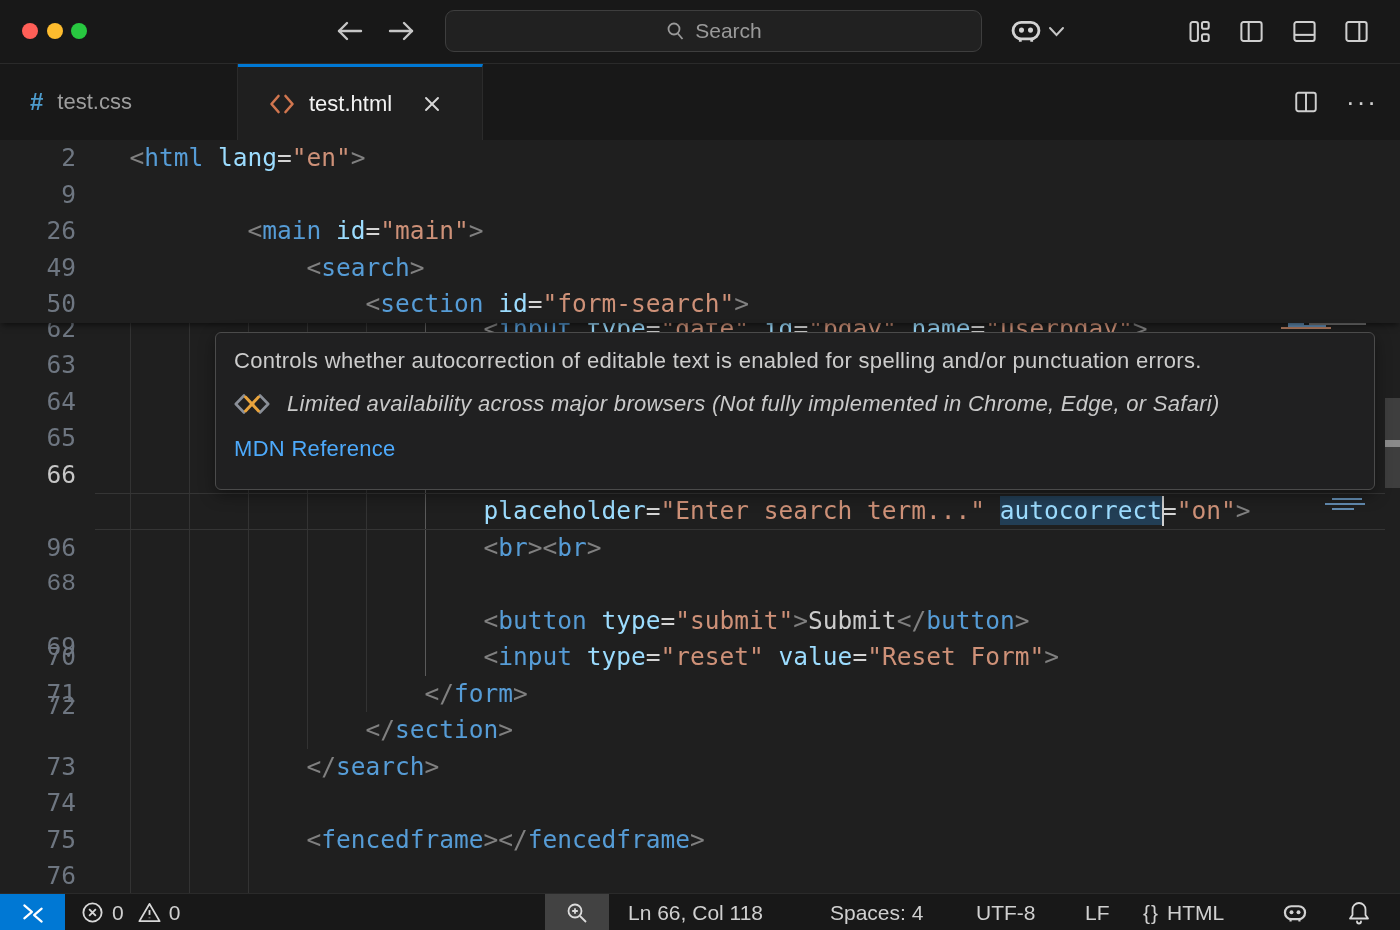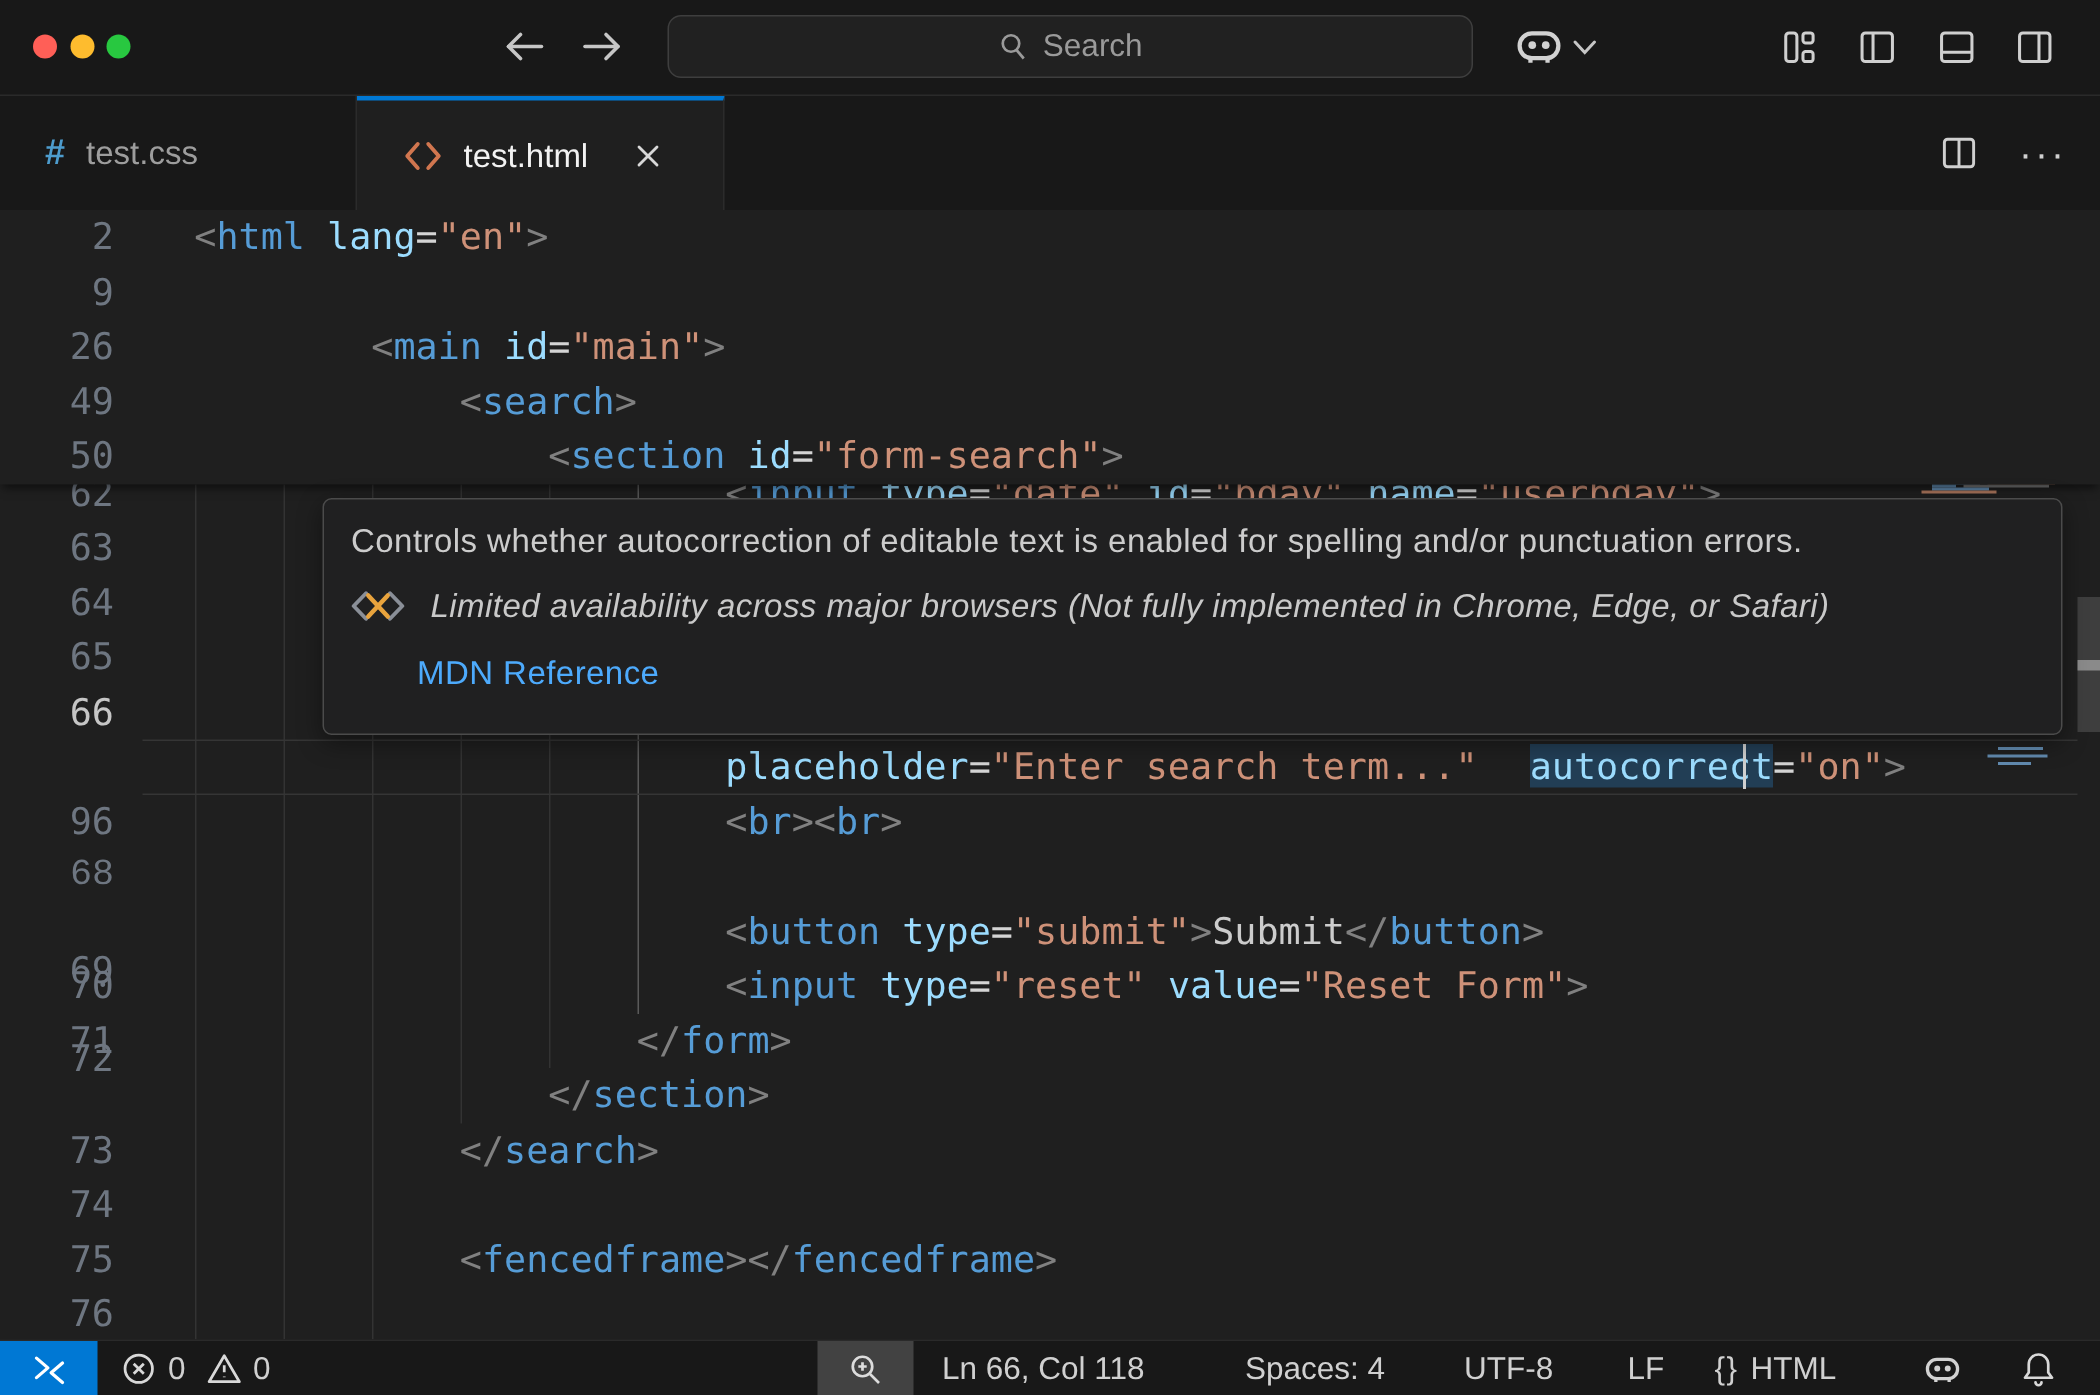--- a/index.html
+++ b/index.html
@@ -27,34 +27,34 @@
   .tabbar-actions{position:absolute;right:22px;top:0;height:76px;display:flex;align-items:center;gap:27px;color:#cfcfcf;}
   
   .editor{position:absolute;left:0;top:140px;width:1400px;height:753px;background:#1f1f1f;overflow:hidden;}
   .code-font{font-family:"DejaVu Sans Mono",monospace;font-size:24.5px;line-height:36.5px;white-space:pre;}
   .gutter-num{position:absolute;left:0;width:76px;text-align:right;color:#6e7681;
               font-family:"DejaVu Sans Mono",monospace;font-size:24.5px;line-height:36.5px;}
   .gutter-num.active{color:#c6c6c6;}
   .code-row{position:absolute;left:100px;height:36.5px;}
   .tk-p{color:#808080;}.tk-tag{color:#569cd6;}.tk-attr{color:#9cdcfe;}
   .tk-eq{color:#d4d4d4;}.tk-str{color:#ce9178;}.tk-txt{color:#cccccc;}
-  .tk-hl{color:#9cdcfe;background:rgba(38,99,150,0.45);margin-left:20px;}
+  .tk-hl{color:#9cdcfe;background:rgba(38,99,150,0.45);}
   .indent-guide{position:absolute;width:1px;background:#333333;}
   .indent-guide.active{background:#5a5a5a;}
   .current-line{position:absolute;left:95px;width:1290px;height:36.5px;border-top:1px solid #353535;border-bottom:1px solid #353535;box-sizing:border-box;}
   .cursor{position:absolute;width:2px;height:30px;background:#d0d0d0;}
   
   .sticky{position:absolute;left:0;top:0;width:1400px;height:183px;background:#1f1f1f;z-index:5;
           box-shadow:0 4px 6px -2px rgba(0,0,0,0.55);}
   
   .hover{position:absolute;left:215px;top:192px;width:1160px;height:158px;background:#202021;
          border:1px solid #4b4b4b;border-radius:6px;z-index:10;box-sizing:border-box;
          padding:15px 18px;color:#cccccc;font-size:22px;letter-spacing:0.3px;box-shadow:0 5px 16px rgba(0,0,0,0.4);}
   .hover-row2{margin-top:17px;display:flex;align-items:center;gap:17px;font-style:italic;color:#c9c9c9;}
-  .hover-link{margin-top:19px;color:#4daafc;font-style:normal;margin-left:44px;}
+  .hover-link{margin-top:19px;color:#4daafc;font-style:normal;}
   
   .minimap{position:absolute;left:1270px;top:0;width:114px;height:420px;overflow:hidden;z-index:1;}
   .mm-seg{position:absolute;height:2px;opacity:0.85;}
   .scrollbar{position:absolute;left:1385px;top:0;width:15px;height:753px;}
   .sb-slider{position:absolute;left:0;width:15px;top:258px;height:90px;background:rgba(121,121,121,0.35);}
   .sb-cursor{position:absolute;left:0;width:15px;top:300px;height:7px;background:rgba(200,200,200,0.55);}
   
   .statusbar{position:absolute;left:0;top:893px;width:1400px;height:37px;background:#181818;border-top:1px solid #2a2a2a;
              color:#d0d0d0;font-size:21px;}
   .sb-item{position:absolute;top:0;height:37px;display:flex;align-items:center;gap:8px;}

